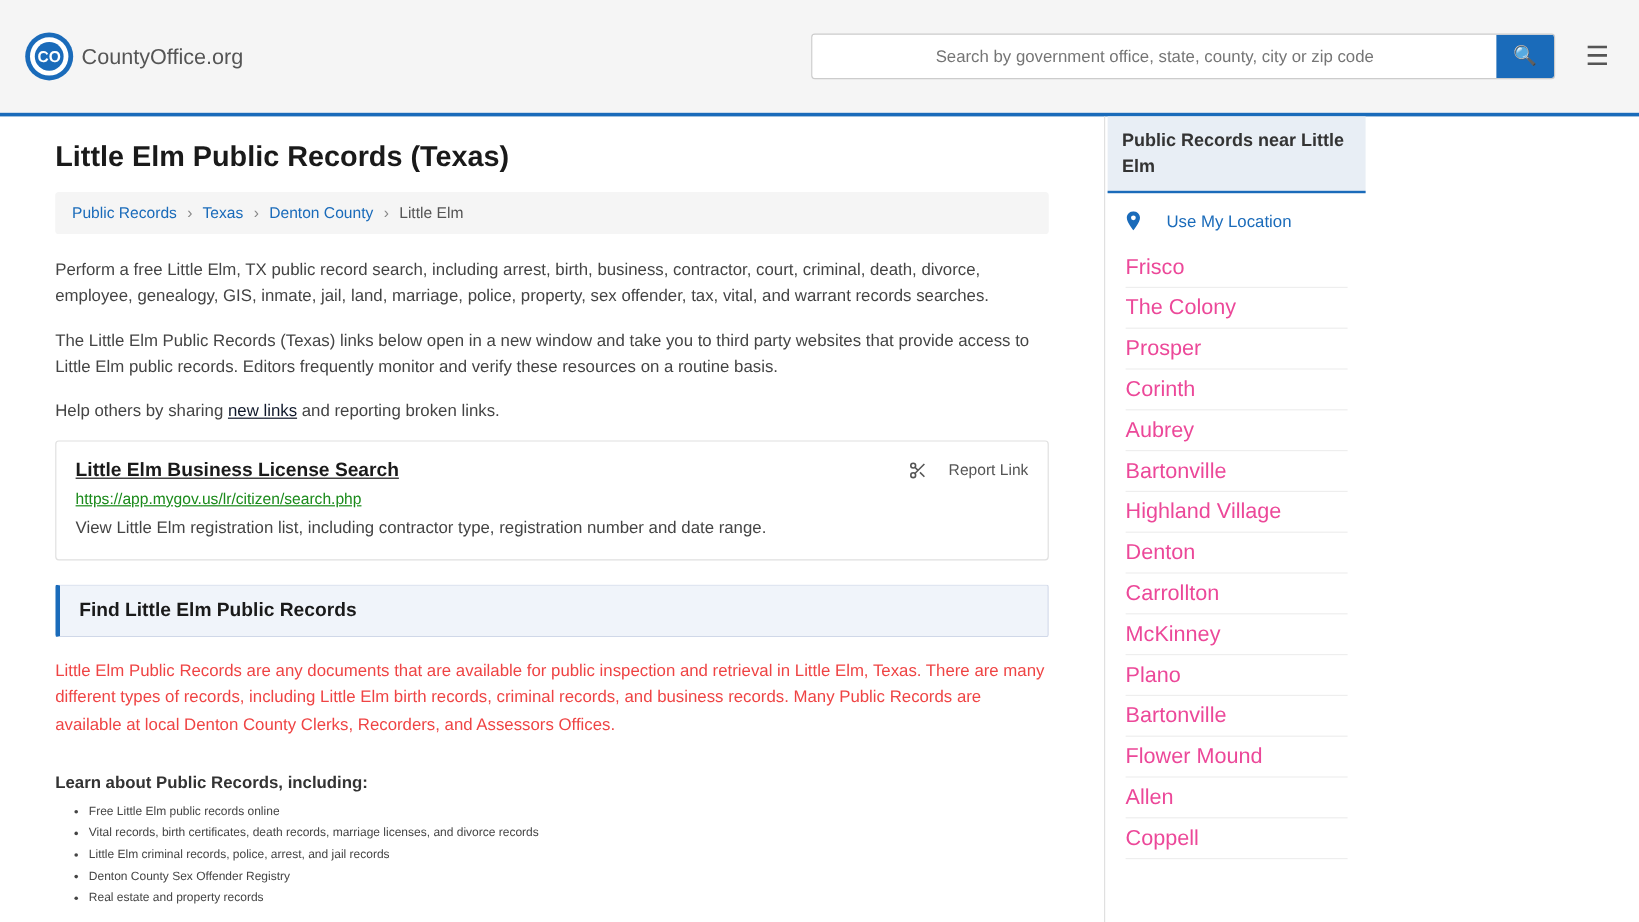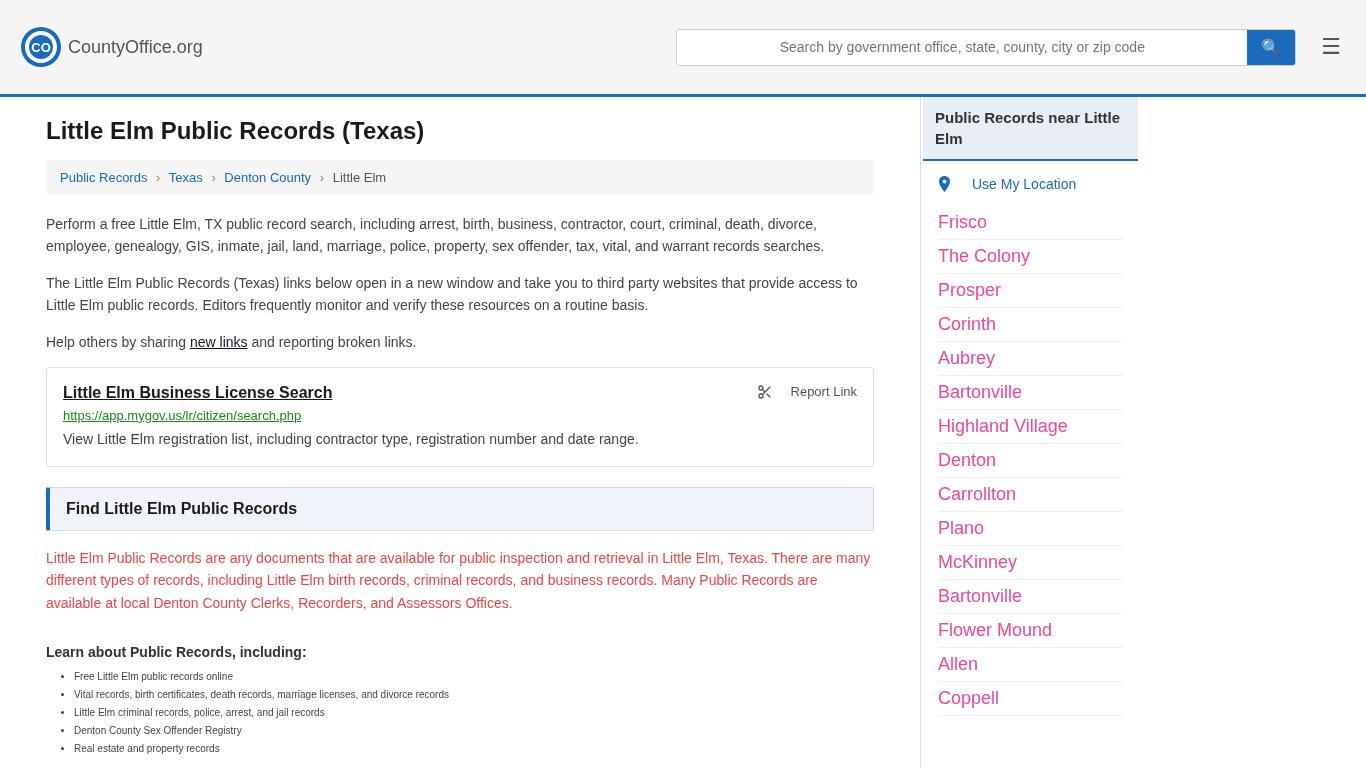--- a/index.html
+++ b/index.html
@@ -331,22 +331,22 @@
     <ul class="sidebar-links">
       <li><a href="#">Frisco</a></li>
       <li><a href="#">The Colony</a></li>
       <li><a href="#">Prosper</a></li>
       <li><a href="#">Corinth</a></li>
       <li><a href="#">Aubrey</a></li>
       <li><a href="#">Bartonville</a></li>
       <li><a href="#">Highland Village</a></li>
       <li><a href="#">Denton</a></li>
       <li><a href="#">Carrollton</a></li>
+      <li><a href="#">McKinney</a></li>
       <li><a href="#">Plano</a></li>
-      <li><a href="#">McKinney</a></li>
       <li><a href="#">Bartonville</a></li>
       <li><a href="#">Flower Mound</a></li>
       <li><a href="#">Allen</a></li>
       <li><a href="#">Coppell</a></li>
     </ul>
   </aside>
 
 </div>
 
 </body></html>

